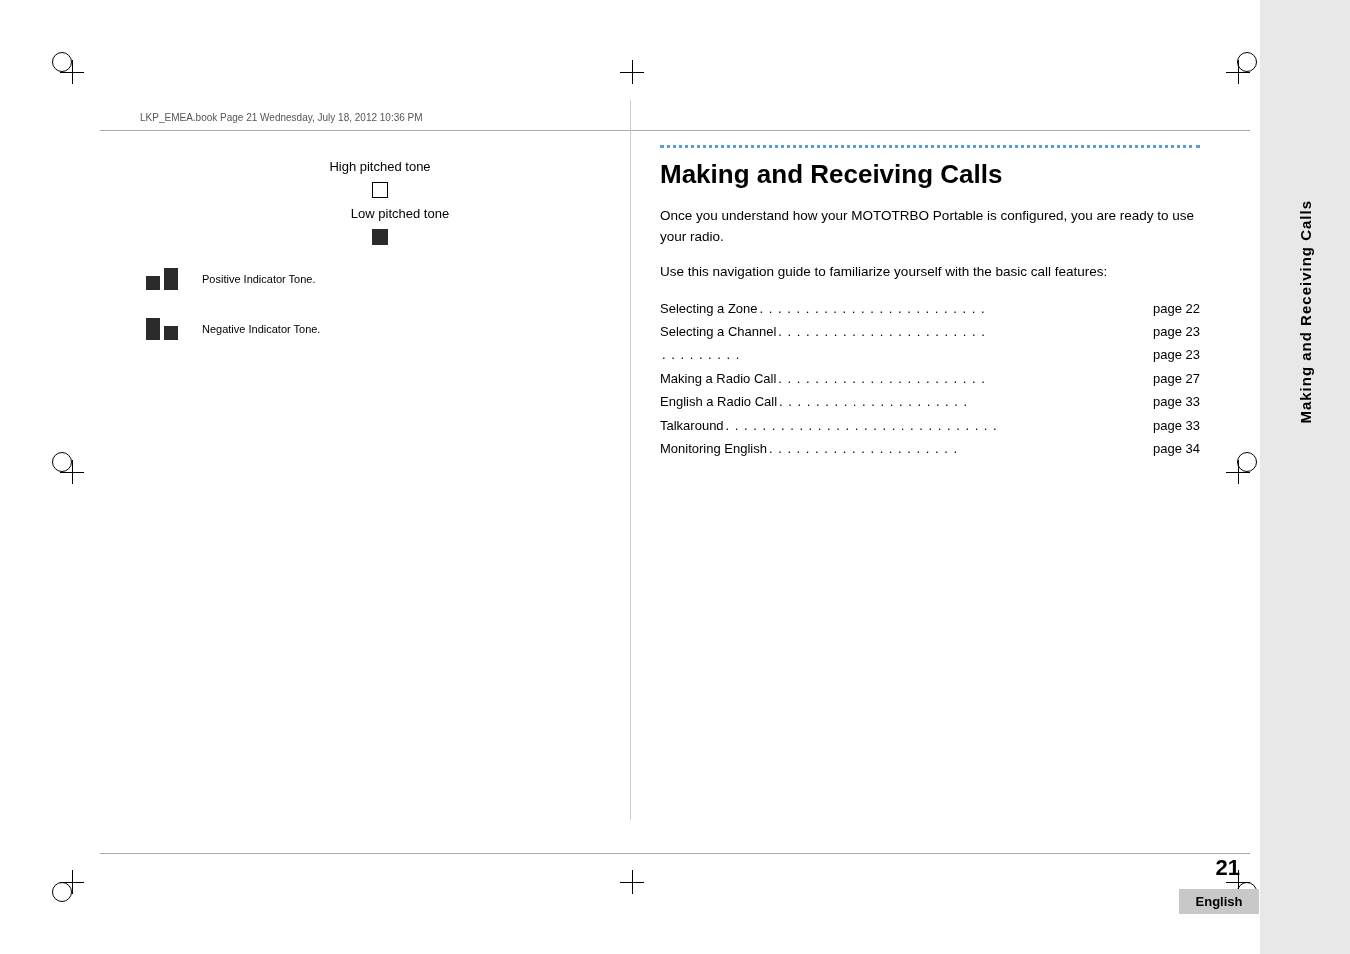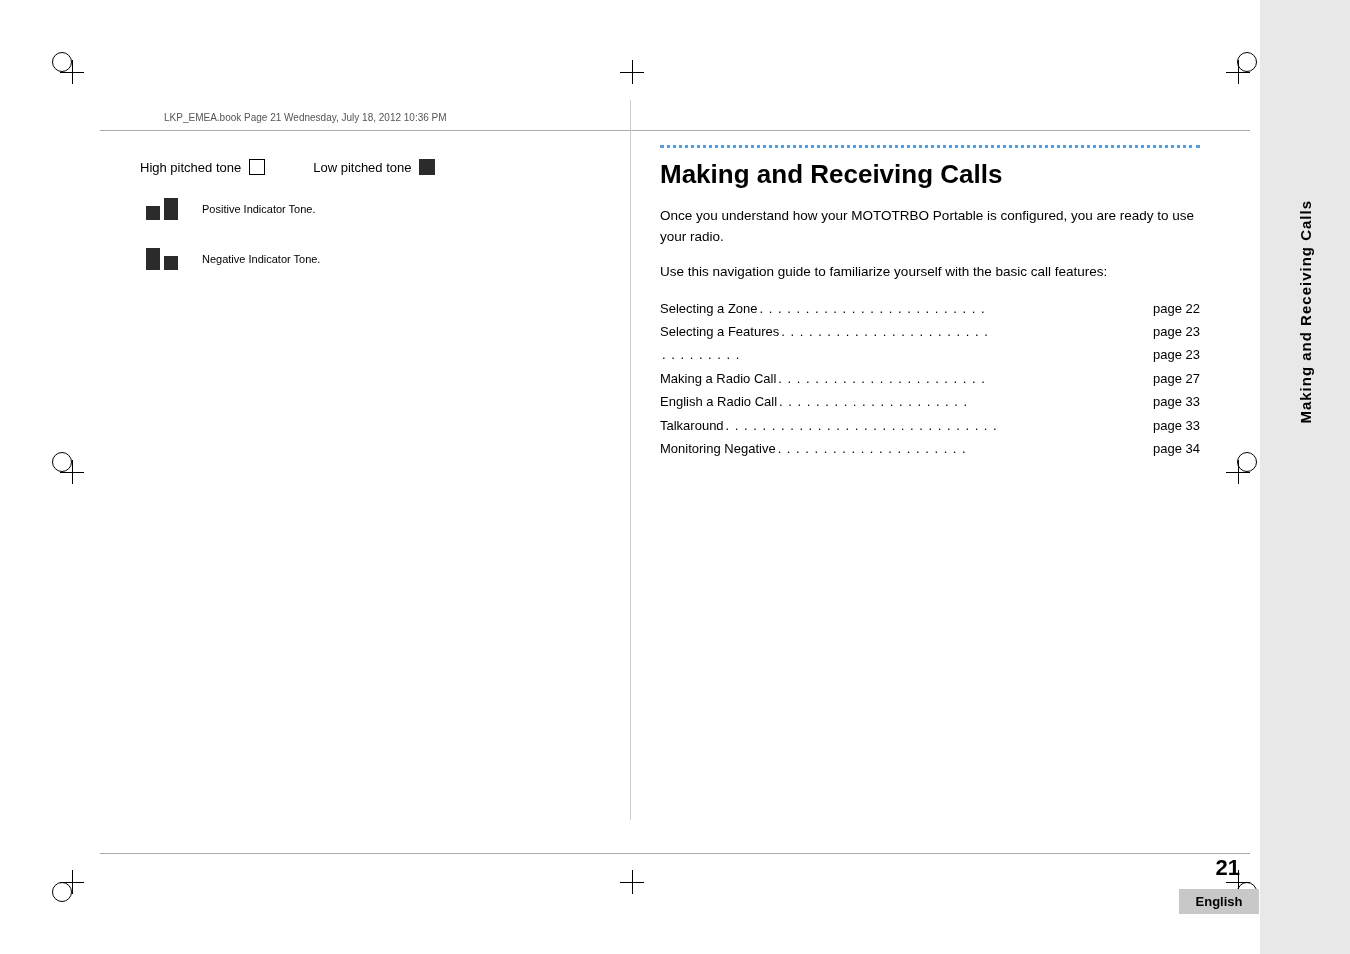--- a/index.html
+++ b/index.html
@@ -41,21 +41,20 @@
     }
 
     
     .header-info {
       position: absolute;
       top: 112px;
       left: 140px;
       font-size: 10px;
       color: #555;
       white-space: nowrap;
-      margin-left: 24px;
     }
 
     
     .left-panel {
       position: absolute;
       top: 145px;
       left: 140px;
       width: 480px;
     }
 
@@ -77,20 +76,21 @@
       font-size: 15px;
       font-weight: bold;
     }
 
     .tone-row {
       display: flex;
       align-items: center;
       gap: 8px;
       margin-top: 14px;
       margin-bottom: 20px;
+      flex-direction: column;
     }
     .tone-label {
       font-size: 13px;
     }
     .tone-box-open {
       width: 16px;
       height: 16px;
       border: 1.5px solid #000;
       background: #fff;
       display: inline-block;
@@ -367,21 +367,21 @@
 
   <div class="nav-list">
 
     <div class="nav-item">
       <span class="nav-item-label">Selecting a Zone</span>
       <span class="nav-item-dots"> . . . . . . . . . . . . . . . . . . . . . . . . .</span>
       <span class="nav-item-page">page 22</span>
     </div>
 
     <div class="nav-item">
-      <span class="nav-item-label">Selecting a Features</span>
+      <span class="nav-item-label">Selecting a Channel</span>
       <span class="nav-item-dots">. . . . . . . . . . . . . . . . . . . . . . .</span>
       <span class="nav-item-page">page 23</span>
     </div>
 
     <div class="nav-item">
       <span class="nav-item-dots"> . . . . . . . . .</span>
       <span class="nav-item-page">page 23</span>
     </div>
 
     <div class="nav-item">
@@ -396,21 +396,21 @@
       <span class="nav-item-page">page 33</span>
     </div>
 
     <div class="nav-item">
       <span class="nav-item-label">Talkaround</span>
       <span class="nav-item-dots"> . . . . . . . . . . . . . . . . . . . . . . . . . . . . . .</span>
       <span class="nav-item-page">page 33</span>
     </div>
 
     <div class="nav-item">
-      <span class="nav-item-label">Monitoring Negative</span>
+      <span class="nav-item-label">Monitoring English</span>
       <span class="nav-item-dots"> . . . . . . . . . . . . . . . . . . . . .</span>
       <span class="nav-item-page">page 34</span>
     </div>
 
   </div>
 </div>
 
 <div class="sidebar-right">
   <span class="sidebar-label">Making and Receiving Calls</span>
 </div>

